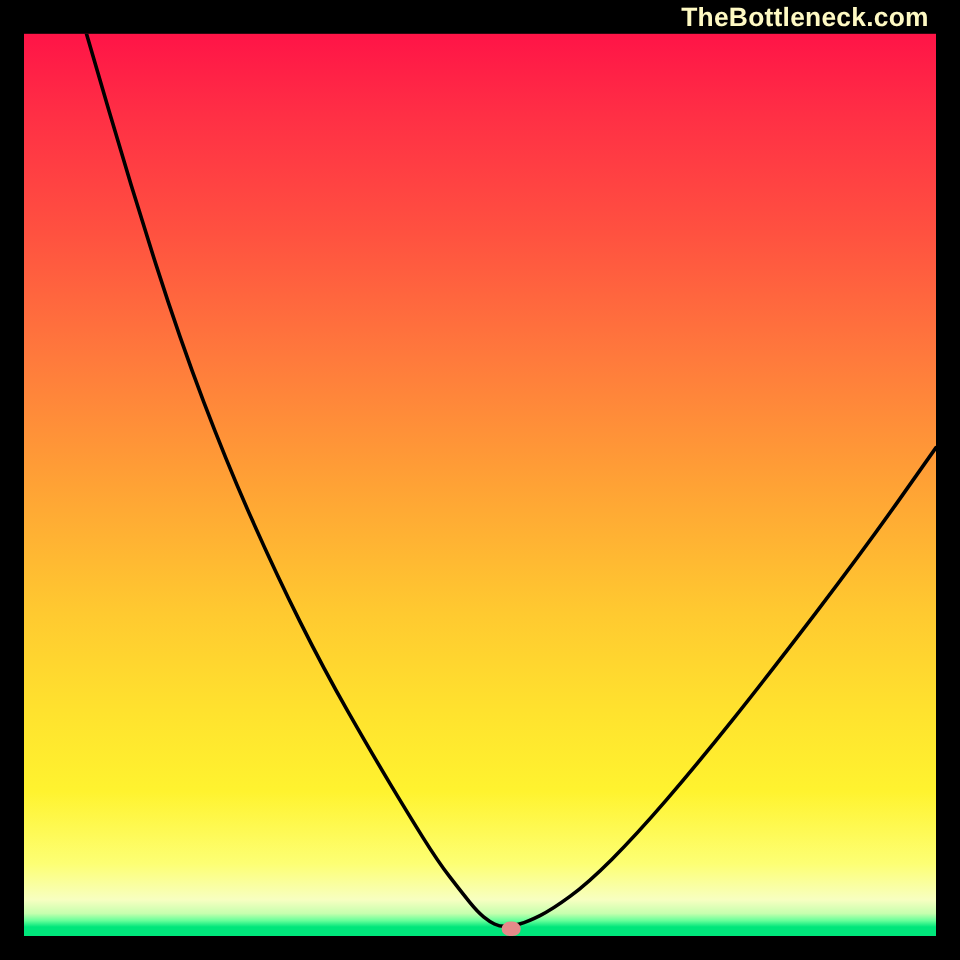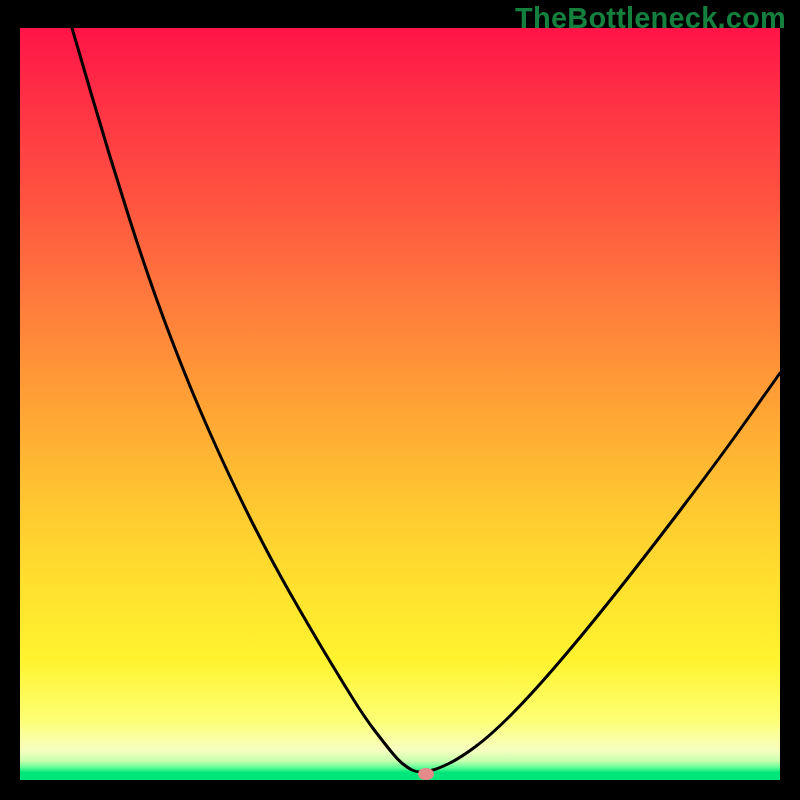--- a/index.html
+++ b/index.html
@@ -13,23 +13,23 @@
   }
   .frame {
     position: relative;
     width: 800px;
     height: 800px;
     background: #000;
   }
   .watermark {
     position: absolute;
     top: 2px;
-    right: 14px;
-    color: #15803d;
-    font-size: 29px;
+    right: 26px;
+    color: #fef9c3;
+    font-size: 22px;
     font-weight: 600;
     letter-spacing: 0.2px;
     user-select: none;
   }
   .plot-area {
     position: absolute;
     left: 20px;
     top: 28px;
     width: 760px;
     height: 752px;

